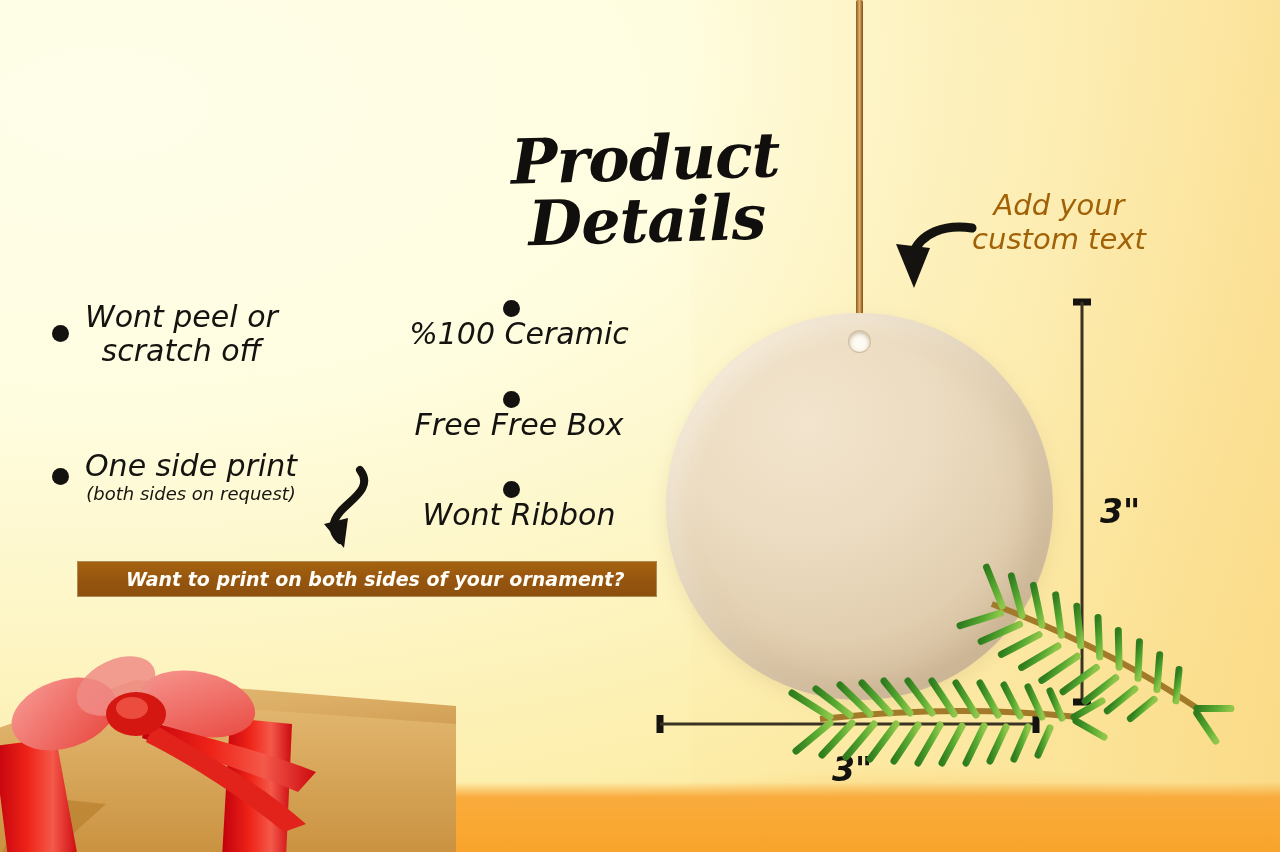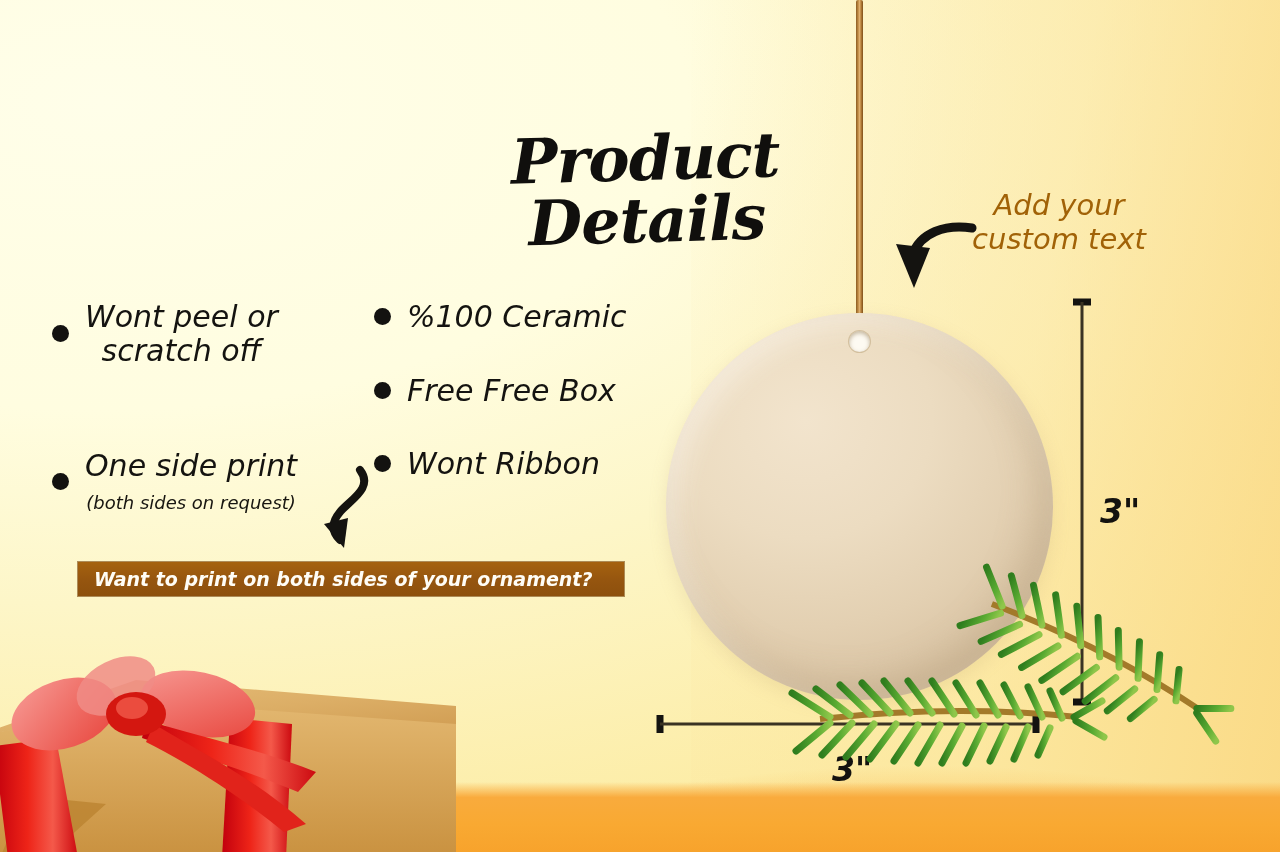--- a/index.html
+++ b/index.html
@@ -74,37 +74,37 @@
     font-size: 30px;
     line-height: 1.12;
     color: #141310;
     white-space: pre-line;
   }
   .bullet-sub {
     display: block;
     font-size: 18px;
     font-style: italic;
     line-height: 1.2;
-    margin-top: 10px;
+    margin-top: 1px;
     color: #171510;
   }
 
   #list-left  { left: 52px; top: 300px; width: 310px; }
   #list-right { left: 374px; top: 300px; width: 290px; }
-  #list-right .bullet-row { margin-bottom: 40px; }
+  #list-right .bullet-row { margin-bottom: 40px; flex-direction: column; }
   #list-left  .bullet-row { margin-bottom: 48px; }
 
   
   .promo-banner {
     position: absolute;
     left: 78px; top: 562px;
     width: 546px; height: 34px;
     background: linear-gradient(180deg, #a5620f 0%, #95550f 55%, #8d500d 100%);
     box-shadow: 0 0 0 1px rgba(120,68,12,0.6);
-    display: flex; align-items: center;
+    display: flex; align-items: center; padding-left: 32px;
   }
   .promo-banner span {
     font-family: "DejaVu Sans", sans-serif;
     font-style: italic;
     font-weight: 700;
     font-size: 19px;
     color: #fffdf6;
     padding-left: 16px;
     white-space: nowrap;
   }

